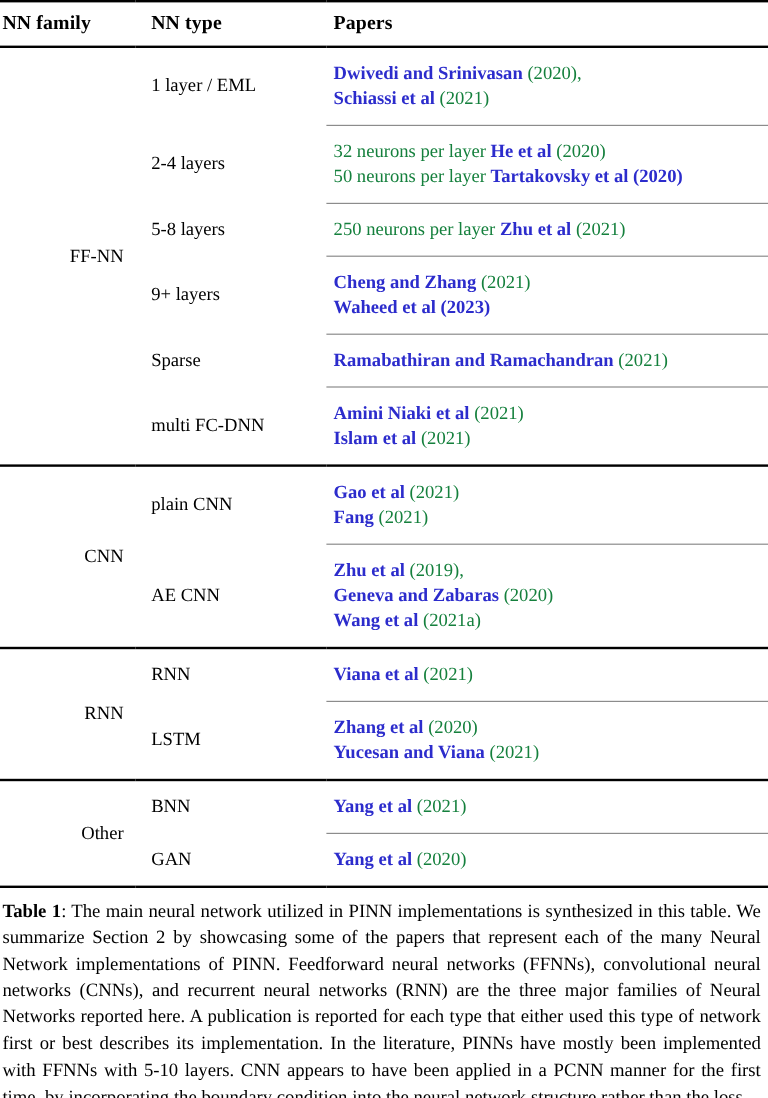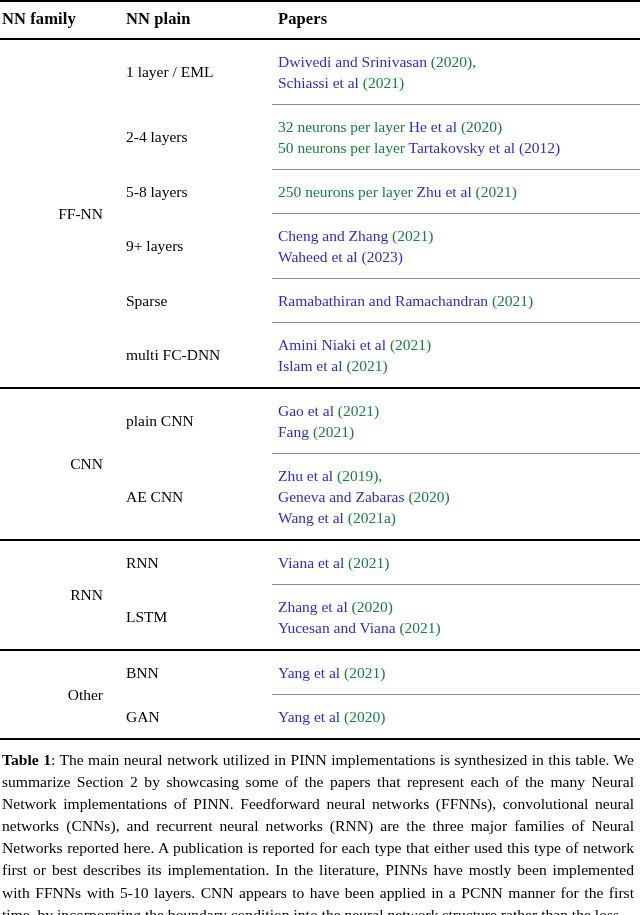--- a/index.html
+++ b/index.html
@@ -102,21 +102,21 @@
   td.papers-cell {
     padding-left: 6px;
     padding-top: 11px;
     padding-bottom: 11px;
   }
 
   .cite-line {
     white-space: nowrap;
     line-height: 21px;
   }
-  .lnk { color: #2c2ccc; }
+  .lnk { color: #2c2ccc; font-weight: bold; }
   .plain { color: #15803d; }
 
   
   .caption {
     margin: 9px 0 0 0;
     padding: 0 2px 0 2px;
     width: 636px;
     box-sizing: border-box;
     font-size: 15.6px;
     line-height: 22.1px;
@@ -137,21 +137,21 @@
       <col class="c-family">
       <col class="c-type">
       <col class="c-papers">
     </colgroup>
     <thead>
       <tr class="rule-top">
         <td colspan="3"></td>
       </tr>
       <tr>
         <th class="h-family">NN family</th>
-        <th class="h-type">NN plain</th>
+        <th class="h-type">NN type</th>
         <th class="h-papers">Papers</th>
       </tr>
     </thead>
     <tbody id="table-body">
         <tr class="rule-thick">
           <td colspan="3"></td>
         </tr>
         <tr>
           <td class="family-cell" rowspan="11">FF-NN</td>
           <td class="type-cell">1 layer / EML</td>
@@ -161,21 +161,21 @@
           </td>
         </tr>
         <tr class="rule-thin">
           <td></td>
           <td colspan="2" class="sep"></td>
         </tr>
         <tr>
           <td class="type-cell">2-4 layers</td>
           <td class="papers-cell">
             <div class="cite-line"><span class="plain">32 neurons per layer </span><span class="lnk">He et al </span><span class="plain">(2020)</span></div>
-            <div class="cite-line"><span class="plain">50 neurons per layer </span><span class="lnk">Tartakovsky et al (2012)</span></div>
+            <div class="cite-line"><span class="plain">50 neurons per layer </span><span class="lnk">Tartakovsky et al (2020)</span></div>
           </td>
         </tr>
         <tr class="rule-thin">
           <td></td>
           <td colspan="2" class="sep"></td>
         </tr>
         <tr>
           <td class="type-cell">5-8 layers</td>
           <td class="papers-cell">
             <div class="cite-line"><span class="plain">250 neurons per layer </span><span class="lnk">Zhu et al </span><span class="plain">(2021)</span></div>

